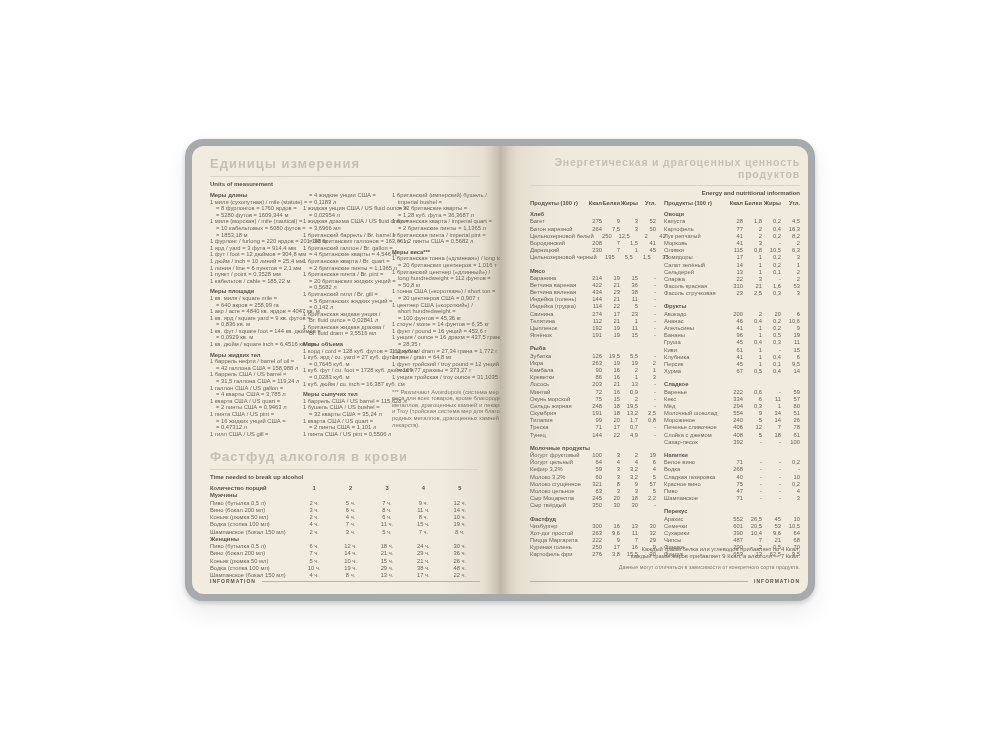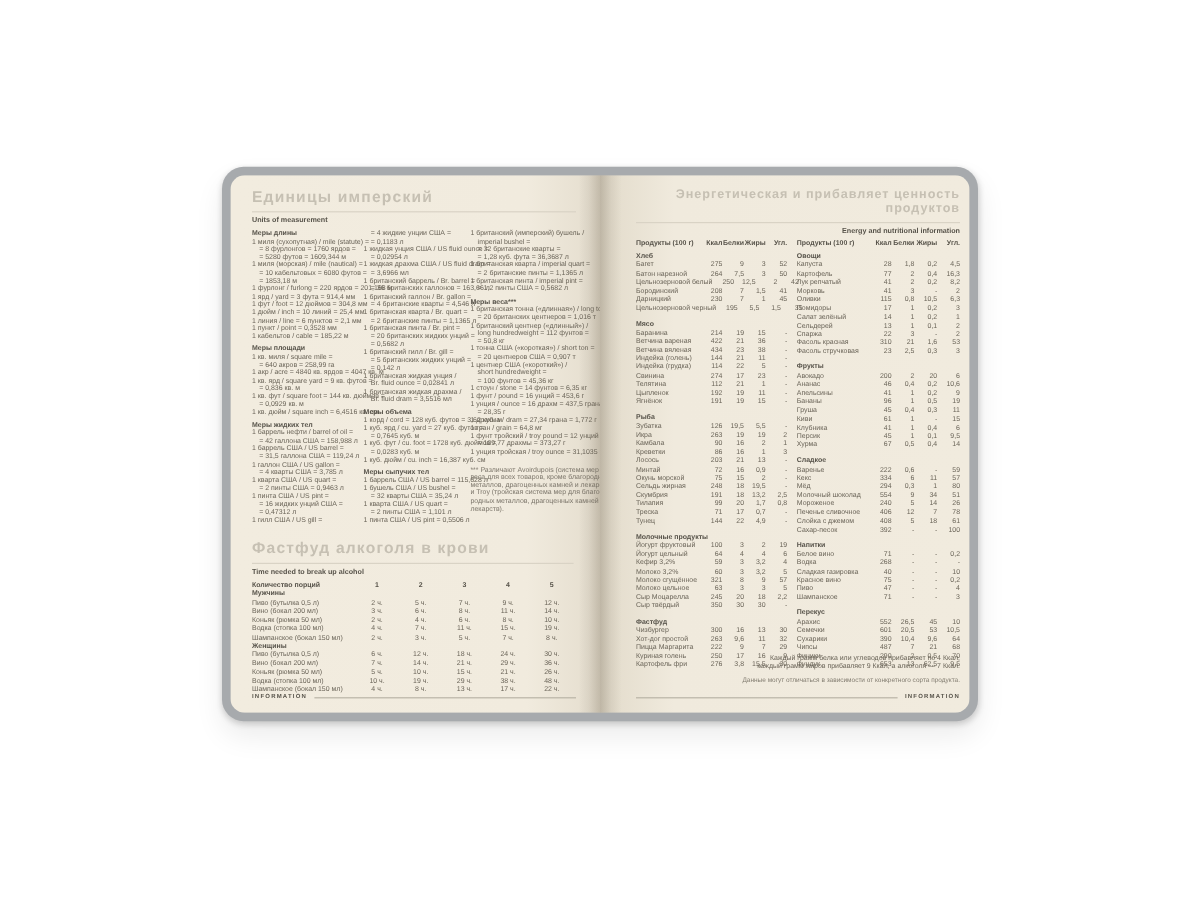--- a/index.html
+++ b/index.html
@@ -67,21 +67,21 @@
 </style>
 </head>
 <body>
 
 <div class="stage">
   <div class="book">
     <div class="pages">
 
       <section class="page left">
         <div class="content">
-          <h1 class="ptitle">Единицы имперский</h1>
+          <h1 class="ptitle">Единицы измерения</h1>
           <div class="rule"></div>
           <div class="subtitle">Units of measurement</div>
 
           <div class="mcols" id="mcols">
               <div class="mcol c1">
                 <div class="mline mh">Меры длины</div>
                 <div class="mline">1 миля (сухопутная) / mile (statute) =</div>
                 <div class="mline" style="padding-left: 6px;">= 8 фурлонгов = 1760 ярдов =</div>
                 <div class="mline" style="padding-left: 6px;">= 5280 футов = 1609,344 м</div>
                 <div class="mline">1 миля (морская) / mile (nautical) =</div>
@@ -314,21 +314,21 @@
 
           <div class="pfooter">
             <span class="flabel">INFORMATION</span>
             <span class="fline"></span>
           </div>
         </div>
       </section>
 
       <section class="page right">
         <div class="content">
-          <h1 class="ptitle">Энергетическая и прибавляет ценность продуктов</h1>
+          <h1 class="ptitle">Энергетическая и драгоценных ценность продуктов</h1>
           <div class="rule"></div>
           <div class="subtitle">Energy and nutritional information</div>
 
           <div class="ntwrap">
             <div class="ntable t0" id="ntable0">
                 <div class="nrow nhead">
                   <div class="nname">Продукты (100 г)</div>
                   <div class="nv">Ккал</div>
                   <div class="nv">Белки</div>
                   <div class="nv">Жиры</div>

